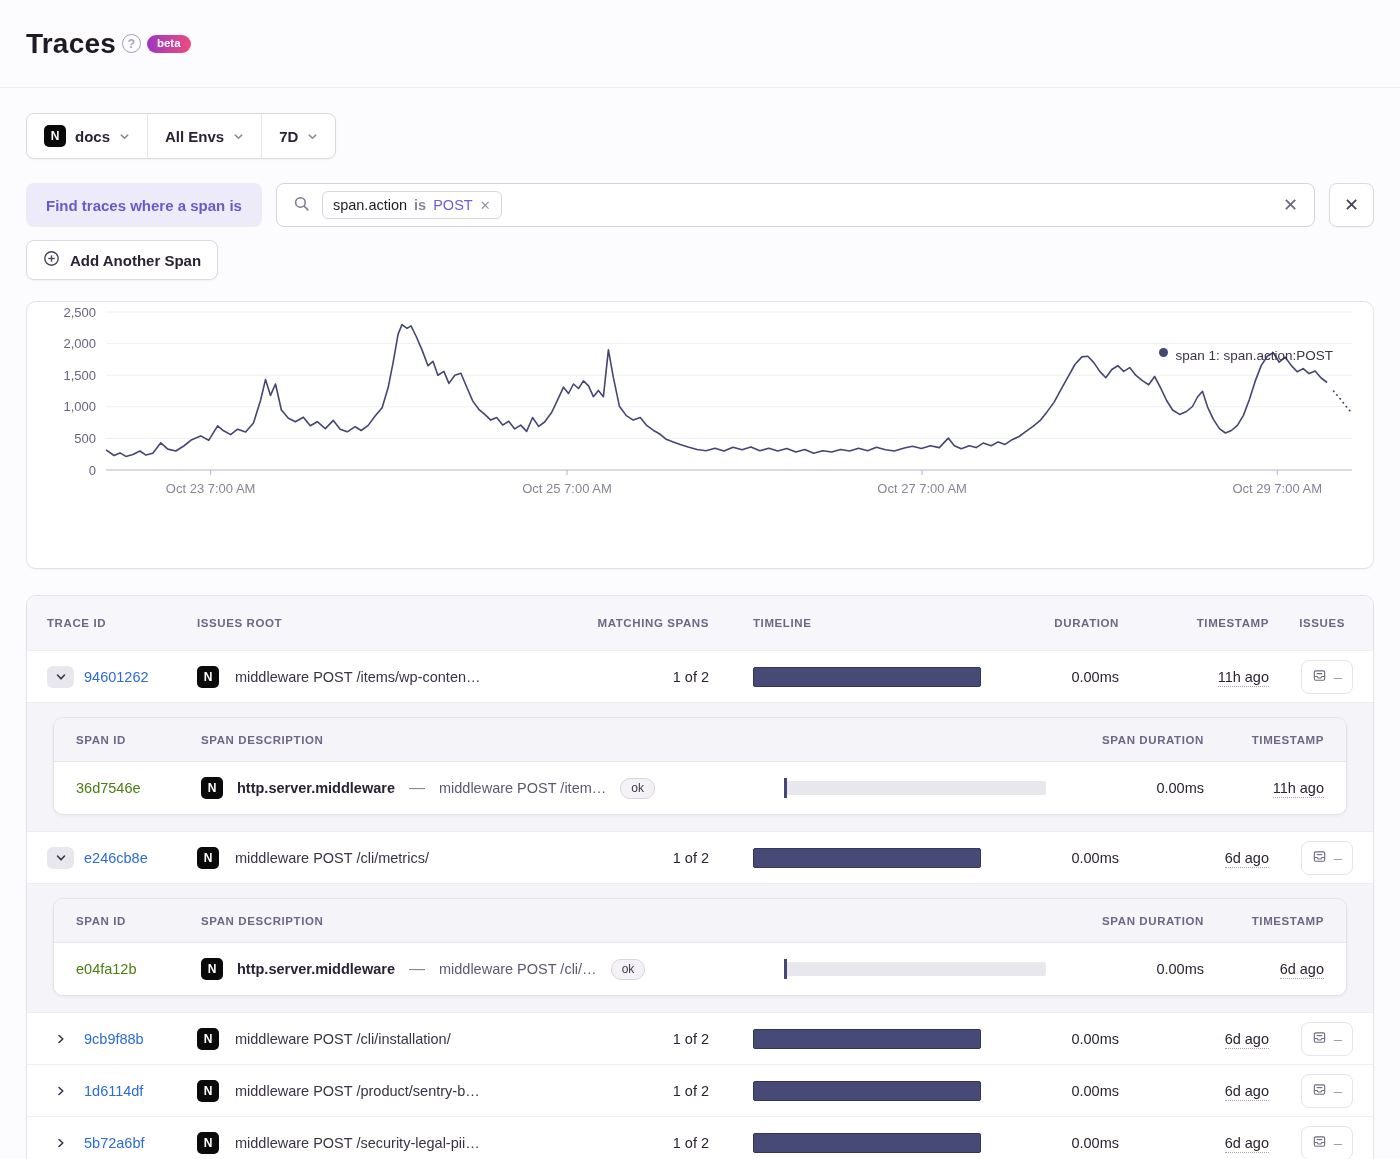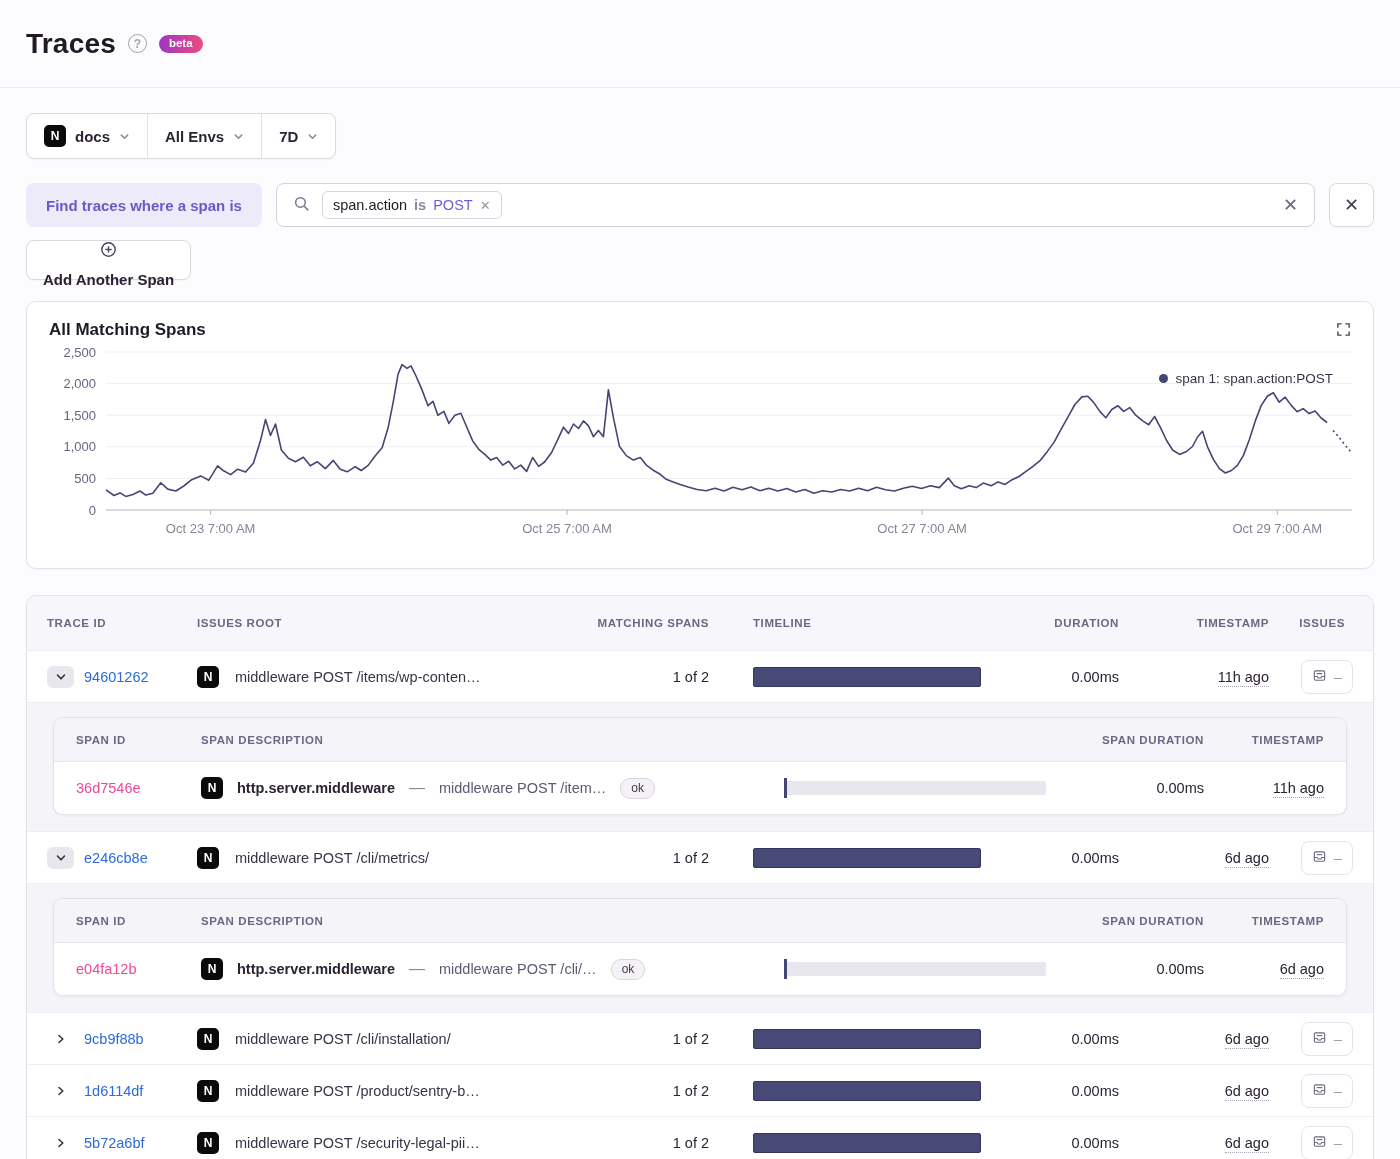--- a/index.html
+++ b/index.html
@@ -2,21 +2,21 @@
 <html><head>
 <meta charset="utf-8">
 <style>
   * { margin:0; padding:0; box-sizing:border-box; }
   html,body { width:1400px; height:1159px; overflow:hidden; }
   body { font-family:"Liberation Sans", sans-serif; background:#fcfbfd; color:#2b2233; }
 
   
   .app-header { height:88px; display:flex; align-items:center; justify-content:space-between;
     padding:0 26px; border-bottom:1px solid #edeaf1; }
-  .title-wrap { display:flex; align-items:center; gap:12px; }
+  .title-wrap { display:flex; align-items:center; gap:6px; }
   .page-title { font-size:28px; font-weight:700; color:#1f1a26; letter-spacing:.2px; }
   .help-dot { width:19px; height:19px; border-radius:50%; border:1.5px solid #a69fb3; color:#a69fb3;
     font-size:12px; font-weight:700; display:grid; place-items:center; cursor:pointer; }
   .beta-badge { background:linear-gradient(92deg,#9d36c4,#ee4c7d); color:#fff; font-size:11.5px;
     font-weight:700; padding:2px 10px 4px; border-radius:20px; }
   .feedback-btn { display:flex; align-items:center; gap:9px; background:#fff; border:1px solid #dcd8e2;
     border-radius:8px; height:42px; padding:0 18px; font-size:15px; font-weight:700; color:#2b2233;
     cursor:pointer; box-shadow:0 1px 2px rgba(43,34,51,.04); font-family:inherit; }
   .feedback-btn svg { color:#2b2233; }
 
@@ -43,31 +43,31 @@
     padding:5px 10px; font-size:14.5px; background:#fff; }
   .token .tkey { color:#1f1a26; font-weight:400; }
   .token .top { color:#8c8599;font-weight:bold; }
   .token .tval { color:#6d5ed8; }
   .token .tx { color:#9a93a6; font-size:13px; cursor:pointer; }
   .clear-x { margin-left:auto; color:#6f6880; font-size:18px; cursor:pointer; }
   .remove-btn { width:45px; height:44px; background:#fff; border:1px solid #dcd8e2; border-radius:8px;
     color:#473f52; font-size:18px; cursor:pointer; box-shadow:0 1px 2px rgba(43,34,51,.04); }
   .add-span-btn { margin-top:13px; display:inline-flex; align-items:center; gap:10px; background:#fff;
     border:1px solid #dcd8e2; border-radius:8px; height:40px; padding:0 16px; font-size:15px;
-    font-weight:700; color:#2b2233; cursor:pointer; font-family:inherit; box-shadow:0 1px 2px rgba(43,34,51,.04);flex-direction:column; }
+    font-weight:700; color:#2b2233; cursor:pointer; font-family:inherit; box-shadow:0 1px 2px rgba(43,34,51,.04); }
   .add-span-btn svg { color:#49415a; }
 
   
   .chart-panel { position:relative; margin-top:21px; background:#fff; border:1px solid #e4e1ea;
     border-radius:10px; height:268px; box-shadow:0 1px 2px rgba(43,34,51,.04); }
   .chart-head { display:flex; justify-content:space-between; align-items:flex-start; padding:18px 20px 0 22px; }
   .chart-title { font-size:17px; font-weight:700; color:#1f1a26; }
   .expand-btn { background:none; border:none; color:#4a4458; cursor:pointer; padding:2px; }
-  .legend { position:absolute; top:46px; right:40px; display:flex; align-items:center; gap:7px;
-    font-size:13.5px; color:#3a3246;margin-top:23px; }
+  .legend { position:absolute; top:46px; right:40px; display:flex; gap:7px;
+    font-size:13.5px; color:#3a3246; }
   .legend .dot { width:9px; height:9px; border-radius:50%; }
   #chart { padding:2px 12px 0 16px; }
   .ylab { font-size:13px; fill:#6b6380; }
   .xlab { font-size:13px; fill:#8a8398; }
 
   
   .table-panel { margin-top:26px; background:#fff; border:1px solid #e4e1ea; border-radius:10px;
     overflow:hidden; box-shadow:0 1px 2px rgba(43,34,51,.04); }
   .thead, .trow { display:grid; grid-template-columns:150px minmax(0,1fr) 120px 300px 110px 150px 84px;
     align-items:center; padding:0 20px; }
@@ -99,21 +99,21 @@
   
   .subzone { background:#f5f4f8; border-top:1px solid #efedf3; padding:14px 26px 16px; }
   .subcard { background:#fff; border:1px solid #e4e1ea; border-radius:10px; overflow:hidden;
     box-shadow:0 1px 3px rgba(43,34,51,.06); }
   .subhead, .subrow { display:grid; grid-template-columns:125px minmax(0,1fr) 300px 130px 120px;
     align-items:center; padding:0 22px; }
   .subhead { height:44px; background:#f5f4f8; border-bottom:1px solid #e8e5ee; font-size:11.5px;
     font-weight:700; letter-spacing:.6px; color:#6e6684; }
   .subhead .sh-dur,.subhead .sh-ts { text-align:right; }
   .subrow { height:52px; background:#fff; }
-  .sid { color:#ec4899; font-size:14.5px; text-decoration:none; cursor:pointer; }
+  .sid { color:#4d7c0f; font-size:14.5px; text-decoration:none; cursor:pointer; }
   .sdesc { display:flex; align-items:center; gap:14px; min-width:0; }
   .sop { font-size:14.5px; font-weight:700; color:#2b2233; white-space:nowrap; }
   .sdash { color:#8c8599; }
   .sdtext { font-size:14.5px; color:#5f5871; white-space:nowrap; overflow:hidden; }
   .ok-pill { font-size:12px; color:#3f3a4c; background:#f4f2f7; border:1px solid #d8d4df;
     border-radius:10px; padding:2px 10px 3px; flex:0 0 auto; }
   .stl { padding:0 28px 0 10px; }
   .minibar { position:relative; height:14px; background:#e9e7ee; border-radius:2px; }
   .minibar .tick { position:absolute; left:0; top:-3px; bottom:-3px; width:3px; background:#444674; }
   .sdur { text-align:right; font-size:14.5px; color:#2b2233; }
@@ -178,28 +178,20 @@
       <svg width="17" height="17" viewBox="0 0 16 16">
           <circle cx="8" cy="8" r="6.3" fill="none" stroke="currentColor" stroke-width="1.3"></circle>
           <line x1="8" y1="5" x2="8" y2="11" stroke="currentColor" stroke-width="1.3"></line>
           <line x1="5" y1="8" x2="11" y2="8" stroke="currentColor" stroke-width="1.3"></line>
         </svg>
     </span>
     <span>Add Another Span</span>
   </button>
 
   <section class="chart-panel">
-    <div class="chart-head">
-      <h2 class="chart-title">All Matching Spans</h2>
-      <button class="expand-btn">
-        <svg width="15" height="15" viewBox="0 0 16 16">
-            <path d="M2 6V2h4 M10 2h4v4 M14 10v4h-4 M6 14H2v-4" fill="none" stroke="currentColor" stroke-width="1.5"></path>
-          </svg>
-      </button>
-    </div>
     <div class="legend">
       <span class="dot" style="background: rgb(68, 70, 116);"></span>
       <span>span 1: span.action:POST</span>
     </div>
     <div id="chart"><svg viewBox="0 0 1316 202" width="100%" height="202">
           <line x1="62" x2="1308" y1="166" y2="166" stroke="#b9b2c4" stroke-width="1"></line>
           <text x="52" y="170.5" text-anchor="end" class="ylab">0</text>
           <line x1="62" x2="1308" y1="134.4" y2="134.4" stroke="#f0eef4" stroke-width="1"></line>
           <text x="52" y="138.9" text-anchor="end" class="ylab">500</text>
           <line x1="62" x2="1308" y1="102.8" y2="102.8" stroke="#f0eef4" stroke-width="1"></line>

